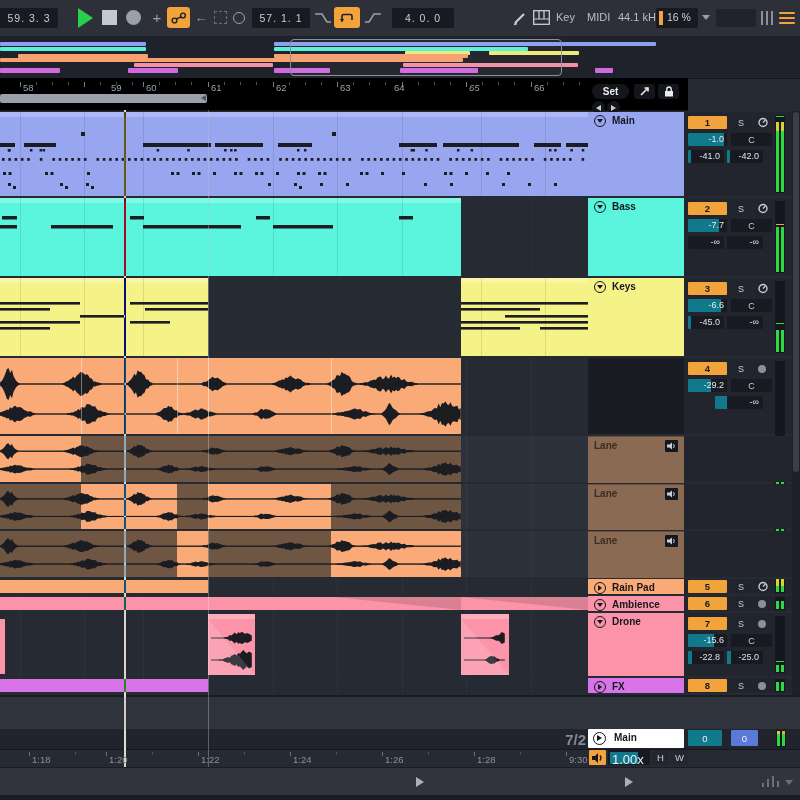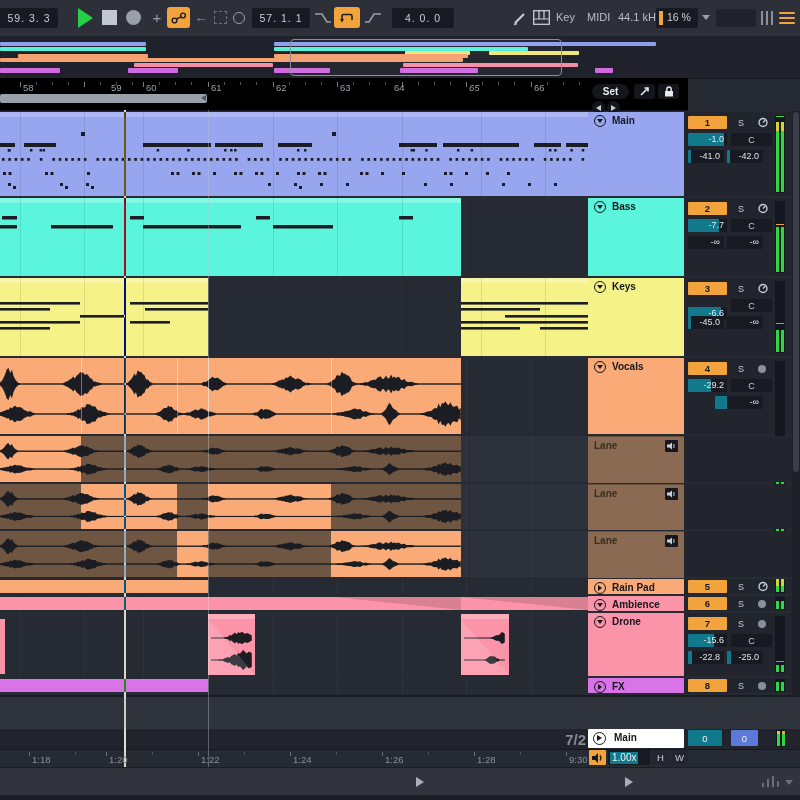--- a/index.html
+++ b/index.html
@@ -59,21 +59,21 @@
   #mainplay:after{content:"";position:absolute;left:3.2px;top:2px;border-top:3.4px solid transparent;border-bottom:3.4px solid transparent;border-left:5px solid #15171c;}
   #mainname{position:absolute;left:26px;top:3px;font-size:10px;font-weight:bold;color:#15171c;}
   #mainA{position:absolute;left:688px;top:730px;width:34px;height:16px;background:#11798c;border-radius:1px;color:#eef2f5;font-size:9.5px;display:flex;align-items:center;justify-content:center;}
   #mainB{position:absolute;left:731px;top:730px;width:27px;height:16px;background:#5b79d8;border-radius:1px;color:#eef2f5;font-size:9.5px;display:flex;align-items:center;justify-content:center;}
   #timeruler{position:absolute;left:0;top:749px;width:800px;height:18px;background:#262a33;border-top:1px solid #15181e;}
   .timelab{position:absolute;top:4px;font-size:9.5px;color:#8a909b;}
   .timetick{position:absolute;top:2px;width:1px;height:4px;background:#6a7078;}
   #hwrow-speaker{position:absolute;left:589px;top:750px;width:17px;height:15px;background:#f2a33c;border-radius:1px;}
   #speedbox{position:absolute;left:608px;top:750px;width:42px;height:15px;background:#171a20;border-radius:1px;}
   #speedfill{position:absolute;left:2px;top:1.5px;width:28px;height:12px;background:#11798c;}
-  #speedtxt{position:absolute;left:4px;top:2px;font-size:10px;color:#eef2f5;}
+  #speedtxt{position:absolute;left:4px;top:2px;font-size:13px;color:#eef2f5;}
   .hwbtn{position:absolute;top:750px;width:17px;height:15px;background:#23262e;border-radius:1px;color:#c9cdd4;font-size:9.5px;display:flex;align-items:center;justify-content:center;}
   
   #statusbar{position:absolute;left:0;top:767px;width:800px;height:28px;background:#31343d;border-top:1px solid #1a1d23;}
   #statusbottom{position:absolute;left:0;top:795px;width:800px;height:5px;background:#1a1d23;}
   .minitri{width:0;height:0;border-left:8px solid #aab0b9;border-top:5.5px solid transparent;border-bottom:5.5px solid transparent;}
   
   #playhead{position:absolute;left:124px;top:110px;width:1.6px;height:657px;background:#ffffff;mix-blend-mode:difference;z-index:40;}
   #marker2{position:absolute;left:208px;top:110px;width:1px;height:657px;background:rgba(235,240,245,0.30);z-index:39;}
   
   .setbtn{position:absolute;background:#14161c;color:#e8ecf0;display:flex;align-items:center;justify-content:center;}
@@ -585,21 +585,21 @@
         </div>
         <div style="position: absolute; left: 684px; top: 0px; width: 116px; height: 78px; background: rgb(34, 37, 45);"></div>
         <div class="numbtn" style="position: absolute; left: 688px; top: 4px;">3</div>
         <div class="sbtn" style="position: absolute; top: 4px;">S</div>
         <div class="recbtn" style="position: absolute; top: 4px;">
           <svg width="12" height="11" style="position: absolute; left: 3px; top: 1px;">
             <circle cx="6" cy="5.5" r="4" fill="none" stroke="#c9cdd4" stroke-width="1.4"></circle>
             <line x1="6" y1="5.5" x2="8.5" y2="3" stroke="#c9cdd4" stroke-width="1.3"></line>
           </svg>
         </div>
-        <div class="volbox" style="position: absolute; top: 29px;">
+        <div class="volbox" style="position: absolute; top: 21px;">
           <div style="left: 0px; top: 0px; width: 33px; height: 13px; background: rgb(17, 121, 140); position: absolute;"></div>
           <div class="voltxt" style="position: absolute;">-6.6</div>
         </div>
         <div class="panbox" style="position: absolute; top: 21px;">C</div>
         <div class="sendbox" style="position: absolute; left: 688px; top: 38px;">
           <div style="left: 0px; top: 0px; width: 3px; height: 13px; background: rgb(17, 121, 140); position: absolute;"></div>
           <div class="sendtxt" style="position: absolute;">-45.0</div>
         </div>
         <div class="sendbox" style="position: absolute; left: 727px; top: 38px;">
           <div class="sendtxt" style="position: absolute;">-∞</div>
@@ -626,24 +626,20 @@
             <path d="M0.0,24.5 L1.7,22.9 L3.4,20.3 L5.1,16.3 L6.8,11.2 L8.5,10.0 L10.2,15.1 L11.9,11.7 L13.6,18.2 L15.3,21.4 L17.0,23.8 L18.7,25.0 L20.4,25.5 L22.1,25.5 L23.8,25.5 L25.5,25.5 L27.2,25.5 L28.9,25.5 L30.6,25.5 L32.3,25.5 L34.0,25.5 L35.7,25.5 L37.4,25.5 L39.1,25.5 L40.8,25.5 L42.5,25.5 L44.2,25.5 L45.9,25.5 L47.6,25.5 L49.3,25.5 L51.0,25.5 L52.7,25.5 L54.4,25.5 L56.1,25.5 L57.8,25.5 L59.5,25.5 L61.2,25.4 L62.9,25.3 L64.6,24.4 L66.3,23.4 L68.0,23.0 L69.7,21.4 L71.4,20.7 L73.1,18.5 L74.8,20.6 L76.5,17.8 L78.2,16.5 L79.9,14.6 L81.6,14.1 L83.3,15.1 L85.0,17.0 L86.7,16.1 L88.4,17.4 L90.1,20.2 L91.8,20.6 L93.5,23.5 L95.2,23.4 L96.9,24.3 L98.6,24.5 L100.3,25.1 L102.0,25.4 L103.7,25.5 L105.4,25.5 L107.1,25.5 L108.8,25.5 L110.5,25.5 L112.2,25.5 L113.9,25.5 L115.6,25.5 L117.3,25.5 L119.0,25.5 L120.7,25.5 L122.4,25.5 L124.1,25.5 L125.8,25.1 L127.5,24.9 L129.2,23.2 L130.9,21.6 L132.6,19.3 L134.3,15.8 L136.0,17.7 L137.7,12.2 L139.4,14.0 L141.1,13.7 L142.8,16.2 L144.5,17.2 L146.2,21.8 L147.9,21.2 L149.6,23.7 L151.3,24.6 L153.0,25.4 L154.7,25.5 L156.4,25.5 L158.1,25.5 L159.8,25.5 L161.5,25.5 L163.2,25.5 L164.9,25.5 L166.6,25.5 L168.3,25.5 L170.0,25.5 L171.7,25.5 L173.4,25.5 L175.1,25.5 L176.8,25.5 L178.5,25.5 L180.2,25.5 L181.9,25.5 L183.6,25.5 L185.3,25.5 L187.0,25.5 L188.7,25.5 L190.4,25.5 L192.1,25.5 L193.8,25.5 L195.5,25.5 L197.2,25.5 L198.9,25.5 L200.6,25.5 L202.3,24.7 L204.0,23.7 L205.7,24.0 L207.4,23.0 L209.1,21.5 L210.8,20.2 L212.5,18.7 L214.2,20.0 L215.9,20.3 L217.6,19.6 L219.3,21.0 L221.0,22.1 L222.7,23.7 L224.4,24.3 L226.1,25.2 L227.8,25.5 L229.5,25.5 L231.2,25.5 L232.9,25.5 L234.6,25.5 L236.3,25.5 L238.0,25.5 L239.7,25.5 L241.4,25.5 L243.1,25.5 L244.8,25.5 L246.5,25.5 L248.2,25.5 L249.9,25.5 L251.6,25.5 L253.3,25.5 L255.0,25.5 L256.7,25.5 L258.4,25.5 L260.1,25.5 L261.8,25.5 L263.5,25.5 L265.2,25.5 L266.9,25.5 L268.6,25.5 L270.3,25.4 L272.0,25.2 L273.7,25.0 L275.4,24.6 L277.1,23.7 L278.8,22.6 L280.5,22.4 L282.2,21.3 L283.9,21.9 L285.6,19.5 L287.3,20.0 L289.0,18.7 L290.7,17.5 L292.4,19.6 L294.1,20.3 L295.8,21.5 L297.5,20.2 L299.2,21.0 L300.9,21.5 L302.6,23.5 L304.3,24.2 L306.0,24.9 L307.7,24.8 L309.4,25.1 L311.1,25.5 L312.8,25.5 L314.5,25.5 L316.2,25.5 L317.9,25.5 L319.6,25.5 L321.3,25.5 L323.0,25.5 L324.7,25.5 L326.4,25.4 L328.1,25.0 L329.8,24.2 L331.5,23.2 L333.2,21.8 L334.9,21.2 L336.6,17.3 L338.3,17.2 L340.0,18.1 L341.7,13.8 L343.4,15.6 L345.1,15.8 L346.8,17.3 L348.5,17.6 L350.2,19.5 L351.9,23.2 L353.6,24.2 L355.3,24.8 L357.0,25.2 L358.7,25.5 L360.4,25.1 L362.1,24.9 L363.8,24.8 L365.5,24.1 L367.2,24.4 L368.9,23.7 L370.6,22.5 L372.3,22.3 L374.0,21.4 L375.7,22.0 L377.4,19.7 L379.1,18.8 L380.8,18.6 L382.5,21.3 L384.2,20.4 L385.9,17.6 L387.6,20.3 L389.3,20.3 L391.0,16.6 L392.7,19.7 L394.4,18.6 L396.1,20.3 L397.8,18.8 L399.5,19.6 L401.2,22.3 L402.9,21.7 L404.6,21.0 L406.3,23.5 L408.0,23.9 L409.7,23.9 L411.4,23.8 L413.1,24.3 L414.8,25.0 L416.5,25.1 L418.2,25.5 L419.9,25.5 L421.6,25.5 L423.3,25.5 L425.0,25.5 L426.7,25.5 L428.4,25.5 L430.1,25.5 L431.8,25.5 L433.5,25.5 L435.2,25.5 L436.9,25.5 L438.6,25.5 L440.3,25.5 L442.0,25.5 L443.7,25.5 L445.4,25.5 L447.1,25.5 L448.8,25.5 L450.5,25.5 L452.2,25.5 L453.9,25.5 L455.6,25.5 L457.3,25.5 L459.0,25.5 L460.7,25.5 L460.7,26.5 L459.0,26.5 L457.3,26.5 L455.6,26.5 L453.9,26.5 L452.2,26.5 L450.5,26.5 L448.8,26.5 L447.1,26.5 L445.4,26.5 L443.7,26.5 L442.0,26.5 L440.3,26.5 L438.6,26.5 L436.9,26.5 L435.2,26.5 L433.5,26.5 L431.8,26.5 L430.1,26.5 L428.4,26.5 L426.7,26.5 L425.0,26.5 L423.3,26.5 L421.6,26.5 L419.9,26.5 L418.2,26.5 L416.5,26.9 L414.8,27.0 L413.1,27.7 L411.4,28.2 L409.7,28.1 L408.0,28.1 L406.3,28.5 L404.6,31.0 L402.9,30.3 L401.2,29.7 L399.5,32.4 L397.8,33.2 L396.1,31.7 L394.4,33.4 L392.7,32.3 L391.0,35.4 L389.3,31.7 L387.6,31.7 L385.9,34.4 L384.2,31.6 L382.5,30.7 L380.8,33.4 L379.1,33.2 L377.4,32.3 L375.7,30.0 L374.0,30.6 L372.3,29.7 L370.6,29.5 L368.9,28.3 L367.2,27.6 L365.5,27.9 L363.8,27.2 L362.1,27.1 L360.4,26.9 L358.7,26.5 L357.0,26.8 L355.3,27.2 L353.6,27.8 L351.9,28.8 L350.2,32.5 L348.5,34.4 L346.8,34.7 L345.1,36.2 L343.4,36.4 L341.7,38.2 L340.0,33.9 L338.3,34.8 L336.6,34.7 L334.9,30.8 L333.2,30.2 L331.5,28.8 L329.8,27.8 L328.1,27.0 L326.4,26.6 L324.7,26.5 L323.0,26.5 L321.3,26.5 L319.6,26.5 L317.9,26.5 L316.2,26.5 L314.5,26.5 L312.8,26.5 L311.1,26.5 L309.4,26.9 L307.7,27.2 L306.0,27.1 L304.3,27.8 L302.6,28.5 L300.9,30.5 L299.2,31.0 L297.5,31.8 L295.8,30.5 L294.1,31.7 L292.4,32.4 L290.7,34.5 L289.0,33.3 L287.3,32.0 L285.6,32.5 L283.9,30.1 L282.2,30.7 L280.5,29.6 L278.8,29.4 L277.1,28.3 L275.4,27.4 L273.7,27.0 L272.0,26.8 L270.3,26.6 L268.6,26.5 L266.9,26.5 L265.2,26.5 L263.5,26.5 L261.8,26.5 L260.1,26.5 L258.4,26.5 L256.7,26.5 L255.0,26.5 L253.3,26.5 L251.6,26.5 L249.9,26.5 L248.2,26.5 L246.5,26.5 L244.8,26.5 L243.1,26.5 L241.4,26.5 L239.7,26.5 L238.0,26.5 L236.3,26.5 L234.6,26.5 L232.9,26.5 L231.2,26.5 L229.5,26.5 L227.8,26.5 L226.1,26.8 L224.4,27.7 L222.7,28.3 L221.0,29.9 L219.3,31.0 L217.6,32.4 L215.9,31.7 L214.2,32.0 L212.5,33.3 L210.8,31.8 L209.1,30.5 L207.4,29.0 L205.7,28.0 L204.0,28.3 L202.3,27.3 L200.6,26.5 L198.9,26.5 L197.2,26.5 L195.5,26.5 L193.8,26.5 L192.1,26.5 L190.4,26.5 L188.7,26.5 L187.0,26.5 L185.3,26.5 L183.6,26.5 L181.9,26.5 L180.2,26.5 L178.5,26.5 L176.8,26.5 L175.1,26.5 L173.4,26.5 L171.7,26.5 L170.0,26.5 L168.3,26.5 L166.6,26.5 L164.9,26.5 L163.2,26.5 L161.5,26.5 L159.8,26.5 L158.1,26.5 L156.4,26.5 L154.7,26.5 L153.0,26.6 L151.3,27.4 L149.6,28.3 L147.9,30.8 L146.2,30.2 L144.5,34.8 L142.8,35.8 L141.1,38.3 L139.4,38.0 L137.7,39.8 L136.0,34.3 L134.3,36.2 L132.6,32.7 L130.9,30.4 L129.2,28.8 L127.5,27.1 L125.8,26.9 L124.1,26.5 L122.4,26.5 L120.7,26.5 L119.0,26.5 L117.3,26.5 L115.6,26.5 L113.9,26.5 L112.2,26.5 L110.5,26.5 L108.8,26.5 L107.1,26.5 L105.4,26.5 L103.7,26.5 L102.0,26.6 L100.3,26.9 L98.6,27.5 L96.9,27.7 L95.2,28.6 L93.5,28.5 L91.8,31.4 L90.1,31.8 L88.4,34.6 L86.7,35.9 L85.0,35.0 L83.3,36.9 L81.6,37.9 L79.9,37.4 L78.2,35.5 L76.5,34.2 L74.8,31.4 L73.1,33.5 L71.4,31.3 L69.7,30.6 L68.0,29.0 L66.3,28.6 L64.6,27.6 L62.9,26.7 L61.2,26.6 L59.5,26.5 L57.8,26.5 L56.1,26.5 L54.4,26.5 L52.7,26.5 L51.0,26.5 L49.3,26.5 L47.6,26.5 L45.9,26.5 L44.2,26.5 L42.5,26.5 L40.8,26.5 L39.1,26.5 L37.4,26.5 L35.7,26.5 L34.0,26.5 L32.3,26.5 L30.6,26.5 L28.9,26.5 L27.2,26.5 L25.5,26.5 L23.8,26.5 L22.1,26.5 L20.4,26.5 L18.7,27.0 L17.0,28.2 L15.3,30.6 L13.6,33.8 L11.9,40.3 L10.2,36.9 L8.5,42.0 L6.8,40.8 L5.1,35.7 L3.4,31.7 L1.7,29.1 L0.0,27.5 Z" fill="#1b1d22"></path>
             <path d="M0.0,54.3 L1.7,53.9 L3.4,53.1 L5.1,52.8 L6.8,51.6 L8.5,52.1 L10.2,49.2 L11.9,50.5 L13.6,48.6 L15.3,47.8 L17.0,49.4 L18.7,48.9 L20.4,49.2 L22.1,50.1 L23.8,51.8 L25.5,52.5 L27.2,53.5 L28.9,53.6 L30.6,53.3 L32.3,54.4 L34.0,54.9 L35.7,55.4 L37.4,55.5 L39.1,55.5 L40.8,55.5 L42.5,55.5 L44.2,55.5 L45.9,55.5 L47.6,55.5 L49.3,55.5 L51.0,55.5 L52.7,55.5 L54.4,55.5 L56.1,55.5 L57.8,55.5 L59.5,55.5 L61.2,55.5 L62.9,55.5 L64.6,55.5 L66.3,55.5 L68.0,55.1 L69.7,55.0 L71.4,54.5 L73.1,54.5 L74.8,53.4 L76.5,52.9 L78.2,51.0 L79.9,52.3 L81.6,48.9 L83.3,49.6 L85.0,49.6 L86.7,45.9 L88.4,46.2 L90.1,46.5 L91.8,48.1 L93.5,48.4 L95.2,48.2 L96.9,51.3 L98.6,52.7 L100.3,52.3 L102.0,53.4 L103.7,54.1 L105.4,54.1 L107.1,55.1 L108.8,55.3 L110.5,55.5 L112.2,55.5 L113.9,55.5 L115.6,55.5 L117.3,55.5 L119.0,55.5 L120.7,55.5 L122.4,55.5 L124.1,55.5 L125.8,55.5 L127.5,55.5 L129.2,55.5 L130.9,55.5 L132.6,55.5 L134.3,55.5 L136.0,55.5 L137.7,55.5 L139.4,55.5 L141.1,55.5 L142.8,55.5 L144.5,55.5 L146.2,55.5 L147.9,55.5 L149.6,55.5 L151.3,55.5 L153.0,55.5 L154.7,55.5 L156.4,55.1 L158.1,54.2 L159.8,53.7 L161.5,52.6 L163.2,50.4 L164.9,50.1 L166.6,49.9 L168.3,47.7 L170.0,49.1 L171.7,48.4 L173.4,51.3 L175.1,52.6 L176.8,52.2 L178.5,54.4 L180.2,54.7 L181.9,55.1 L183.6,55.3 L185.3,55.1 L187.0,54.6 L188.7,54.5 L190.4,54.2 L192.1,52.9 L193.8,52.6 L195.5,51.2 L197.2,52.6 L198.9,52.1 L200.6,50.5 L202.3,50.5 L204.0,51.6 L205.7,51.8 L207.4,53.2 L209.1,53.7 L210.8,53.5 L212.5,54.2 L214.2,54.5 L215.9,55.2 L217.6,55.4 L219.3,55.4 L221.0,55.5 L222.7,55.5 L224.4,55.5 L226.1,55.5 L227.8,55.5 L229.5,55.5 L231.2,55.5 L232.9,55.5 L234.6,55.5 L236.3,55.5 L238.0,55.5 L239.7,55.5 L241.4,55.5 L243.1,55.5 L244.8,55.5 L246.5,55.5 L248.2,55.5 L249.9,55.5 L251.6,55.5 L253.3,55.3 L255.0,54.6 L256.7,54.4 L258.4,53.5 L260.1,51.4 L261.8,50.7 L263.5,52.3 L265.2,51.0 L266.9,51.4 L268.6,51.4 L270.3,52.2 L272.0,53.2 L273.7,53.9 L275.4,54.9 L277.1,55.5 L278.8,55.5 L280.5,55.5 L282.2,55.5 L283.9,55.5 L285.6,55.5 L287.3,55.5 L289.0,55.5 L290.7,55.5 L292.4,55.5 L294.1,55.5 L295.8,55.5 L297.5,55.5 L299.2,55.5 L300.9,55.5 L302.6,55.5 L304.3,55.5 L306.0,55.5 L307.7,55.5 L309.4,55.5 L311.1,55.5 L312.8,55.5 L314.5,55.5 L316.2,55.5 L317.9,55.5 L319.6,55.5 L321.3,55.5 L323.0,55.5 L324.7,55.5 L326.4,55.5 L328.1,55.5 L329.8,55.5 L331.5,55.5 L333.2,55.3 L334.9,55.2 L336.6,54.8 L338.3,54.2 L340.0,54.6 L341.7,54.1 L343.4,53.9 L345.1,53.2 L346.8,52.9 L348.5,52.7 L350.2,52.2 L351.9,51.6 L353.6,50.7 L355.3,50.4 L357.0,51.6 L358.7,51.2 L360.4,50.9 L362.1,52.9 L363.8,53.8 L365.5,52.9 L367.2,53.7 L368.9,54.5 L370.6,54.9 L372.3,55.2 L374.0,55.2 L375.7,55.5 L377.4,55.5 L379.1,55.5 L380.8,55.5 L382.5,54.6 L384.2,52.9 L385.9,51.2 L387.6,47.8 L389.3,44.8 L391.0,46.8 L392.7,49.9 L394.4,51.3 L396.1,52.2 L397.8,54.3 L399.5,55.3 L401.2,55.5 L402.9,55.5 L404.6,55.5 L406.3,55.5 L408.0,55.5 L409.7,55.5 L411.4,55.5 L413.1,55.5 L414.8,55.5 L416.5,55.5 L418.2,55.5 L419.9,55.5 L421.6,55.0 L423.3,54.9 L425.0,54.5 L426.7,53.7 L428.4,53.2 L430.1,53.2 L431.8,52.7 L433.5,50.7 L435.2,50.0 L436.9,50.6 L438.6,45.6 L440.3,49.3 L442.0,44.9 L443.7,45.6 L445.4,43.3 L447.1,46.3 L448.8,47.0 L450.5,44.2 L452.2,48.1 L453.9,48.8 L455.6,48.3 L457.3,47.8 L459.0,51.7 L460.7,49.8 L460.7,62.2 L459.0,60.3 L457.3,64.2 L455.6,63.7 L453.9,63.2 L452.2,63.9 L450.5,67.8 L448.8,65.0 L447.1,65.7 L445.4,68.7 L443.7,66.4 L442.0,67.1 L440.3,62.7 L438.6,66.4 L436.9,61.4 L435.2,62.0 L433.5,61.3 L431.8,59.3 L430.1,58.8 L428.4,58.8 L426.7,58.3 L425.0,57.5 L423.3,57.1 L421.6,57.0 L419.9,56.5 L418.2,56.5 L416.5,56.5 L414.8,56.5 L413.1,56.5 L411.4,56.5 L409.7,56.5 L408.0,56.5 L406.3,56.5 L404.6,56.5 L402.9,56.5 L401.2,56.5 L399.5,56.7 L397.8,57.7 L396.1,59.8 L394.4,60.7 L392.7,62.1 L391.0,65.2 L389.3,67.2 L387.6,64.2 L385.9,60.8 L384.2,59.1 L382.5,57.4 L380.8,56.5 L379.1,56.5 L377.4,56.5 L375.7,56.5 L374.0,56.8 L372.3,56.8 L370.6,57.1 L368.9,57.5 L367.2,58.3 L365.5,59.1 L363.8,58.2 L362.1,59.1 L360.4,61.1 L358.7,60.8 L357.0,60.4 L355.3,61.6 L353.6,61.3 L351.9,60.4 L350.2,59.8 L348.5,59.3 L346.8,59.1 L345.1,58.8 L343.4,58.1 L341.7,57.9 L340.0,57.4 L338.3,57.8 L336.6,57.2 L334.9,56.8 L333.2,56.7 L331.5,56.5 L329.8,56.5 L328.1,56.5 L326.4,56.5 L324.7,56.5 L323.0,56.5 L321.3,56.5 L319.6,56.5 L317.9,56.5 L316.2,56.5 L314.5,56.5 L312.8,56.5 L311.1,56.5 L309.4,56.5 L307.7,56.5 L306.0,56.5 L304.3,56.5 L302.6,56.5 L300.9,56.5 L299.2,56.5 L297.5,56.5 L295.8,56.5 L294.1,56.5 L292.4,56.5 L290.7,56.5 L289.0,56.5 L287.3,56.5 L285.6,56.5 L283.9,56.5 L282.2,56.5 L280.5,56.5 L278.8,56.5 L277.1,56.5 L275.4,57.1 L273.7,58.1 L272.0,58.8 L270.3,59.8 L268.6,60.6 L266.9,60.6 L265.2,61.0 L263.5,59.7 L261.8,61.3 L260.1,60.6 L258.4,58.5 L256.7,57.6 L255.0,57.4 L253.3,56.7 L251.6,56.5 L249.9,56.5 L248.2,56.5 L246.5,56.5 L244.8,56.5 L243.1,56.5 L241.4,56.5 L239.7,56.5 L238.0,56.5 L236.3,56.5 L234.6,56.5 L232.9,56.5 L231.2,56.5 L229.5,56.5 L227.8,56.5 L226.1,56.5 L224.4,56.5 L222.7,56.5 L221.0,56.5 L219.3,56.6 L217.6,56.6 L215.9,56.8 L214.2,57.5 L212.5,57.8 L210.8,58.5 L209.1,58.3 L207.4,58.8 L205.7,60.2 L204.0,60.4 L202.3,61.5 L200.6,61.5 L198.9,59.9 L197.2,59.4 L195.5,60.8 L193.8,59.4 L192.1,59.1 L190.4,57.8 L188.7,57.5 L187.0,57.4 L185.3,56.9 L183.6,56.7 L181.9,56.9 L180.2,57.3 L178.5,57.6 L176.8,59.8 L175.1,59.4 L173.4,60.7 L171.7,63.6 L170.0,62.9 L168.3,64.3 L166.6,62.1 L164.9,61.9 L163.2,61.6 L161.5,59.4 L159.8,58.3 L158.1,57.8 L156.4,56.9 L154.7,56.5 L153.0,56.5 L151.3,56.5 L149.6,56.5 L147.9,56.5 L146.2,56.5 L144.5,56.5 L142.8,56.5 L141.1,56.5 L139.4,56.5 L137.7,56.5 L136.0,56.5 L134.3,56.5 L132.6,56.5 L130.9,56.5 L129.2,56.5 L127.5,56.5 L125.8,56.5 L124.1,56.5 L122.4,56.5 L120.7,56.5 L119.0,56.5 L117.3,56.5 L115.6,56.5 L113.9,56.5 L112.2,56.5 L110.5,56.5 L108.8,56.7 L107.1,56.9 L105.4,57.9 L103.7,57.9 L102.0,58.6 L100.3,59.7 L98.6,59.3 L96.9,60.7 L95.2,63.8 L93.5,63.6 L91.8,63.9 L90.1,65.5 L88.4,65.8 L86.7,66.1 L85.0,62.4 L83.3,62.4 L81.6,63.1 L79.9,59.7 L78.2,61.0 L76.5,59.1 L74.8,58.6 L73.1,57.5 L71.4,57.5 L69.7,57.0 L68.0,56.9 L66.3,56.5 L64.6,56.5 L62.9,56.5 L61.2,56.5 L59.5,56.5 L57.8,56.5 L56.1,56.5 L54.4,56.5 L52.7,56.5 L51.0,56.5 L49.3,56.5 L47.6,56.5 L45.9,56.5 L44.2,56.5 L42.5,56.5 L40.8,56.5 L39.1,56.5 L37.4,56.5 L35.7,56.6 L34.0,57.1 L32.3,57.6 L30.6,58.7 L28.9,58.4 L27.2,58.5 L25.5,59.5 L23.8,60.2 L22.1,61.9 L20.4,62.8 L18.7,63.1 L17.0,62.6 L15.3,64.2 L13.6,63.4 L11.9,61.5 L10.2,62.8 L8.5,59.9 L6.8,60.4 L5.1,59.2 L3.4,58.9 L1.7,58.1 L0.0,57.7 Z" fill="#1b1d22"></path>
             <line x1="0" x2="461" y1="26" y2="26" stroke="#1b1d22" stroke-width="0.8"></line>
             <line x1="0" x2="461" y1="56" y2="56" stroke="#1b1d22" stroke-width="0.8"></line>
           </svg>
           <div style="position: absolute; left: 81px; top: 0px; width: 1px; height: 76px; background: rgba(255, 255, 255, 0.4);"></div>
           <div style="position: absolute; left: 124px; top: 0px; width: 1px; height: 76px; background: rgba(255, 255, 255, 0.4);"></div>
           <div style="position: absolute; left: 177px; top: 0px; width: 1px; height: 76px; background: rgba(255, 255, 255, 0.4);"></div>
           <div style="position: absolute; left: 208px; top: 0px; width: 1px; height: 76px; background: rgba(255, 255, 255, 0.4);"></div>
           <div style="position: absolute; left: 331px; top: 0px; width: 1px; height: 76px; background: rgba(255, 255, 255, 0.4);"></div>
-        </div>
-        <div style="position: absolute; left: 588px; top: 0px; width: 96px; height: 76px; background: rgb(249, 170, 119);">
-          <div class="foldicon" style="position: absolute;"></div>
-          <div class="tname" style="position: absolute;">Vocals</div>
         </div>
         <div style="position: absolute; left: 684px; top: 0px; width: 116px; height: 76px; background: rgb(34, 37, 45);"></div>
         <div class="numbtn" style="position: absolute; left: 688px; top: 4px;">4</div>
         <div class="sbtn" style="position: absolute; top: 4px;">S</div>
         <div class="recbtn" style="position: absolute; top: 4px;">
           <div style="position: absolute; left: 4px; top: 2.5px; width: 8px; height: 8px; border-radius: 50%; background: rgb(138, 144, 152);"></div>
         </div>
         <div class="volbox" style="position: absolute; top: 21px;">
           <div style="left: 0px; top: 0px; width: 23px; height: 13px; background: rgb(17, 121, 140); position: absolute;"></div>
           <div class="voltxt" style="position: absolute;">-29.2</div>

